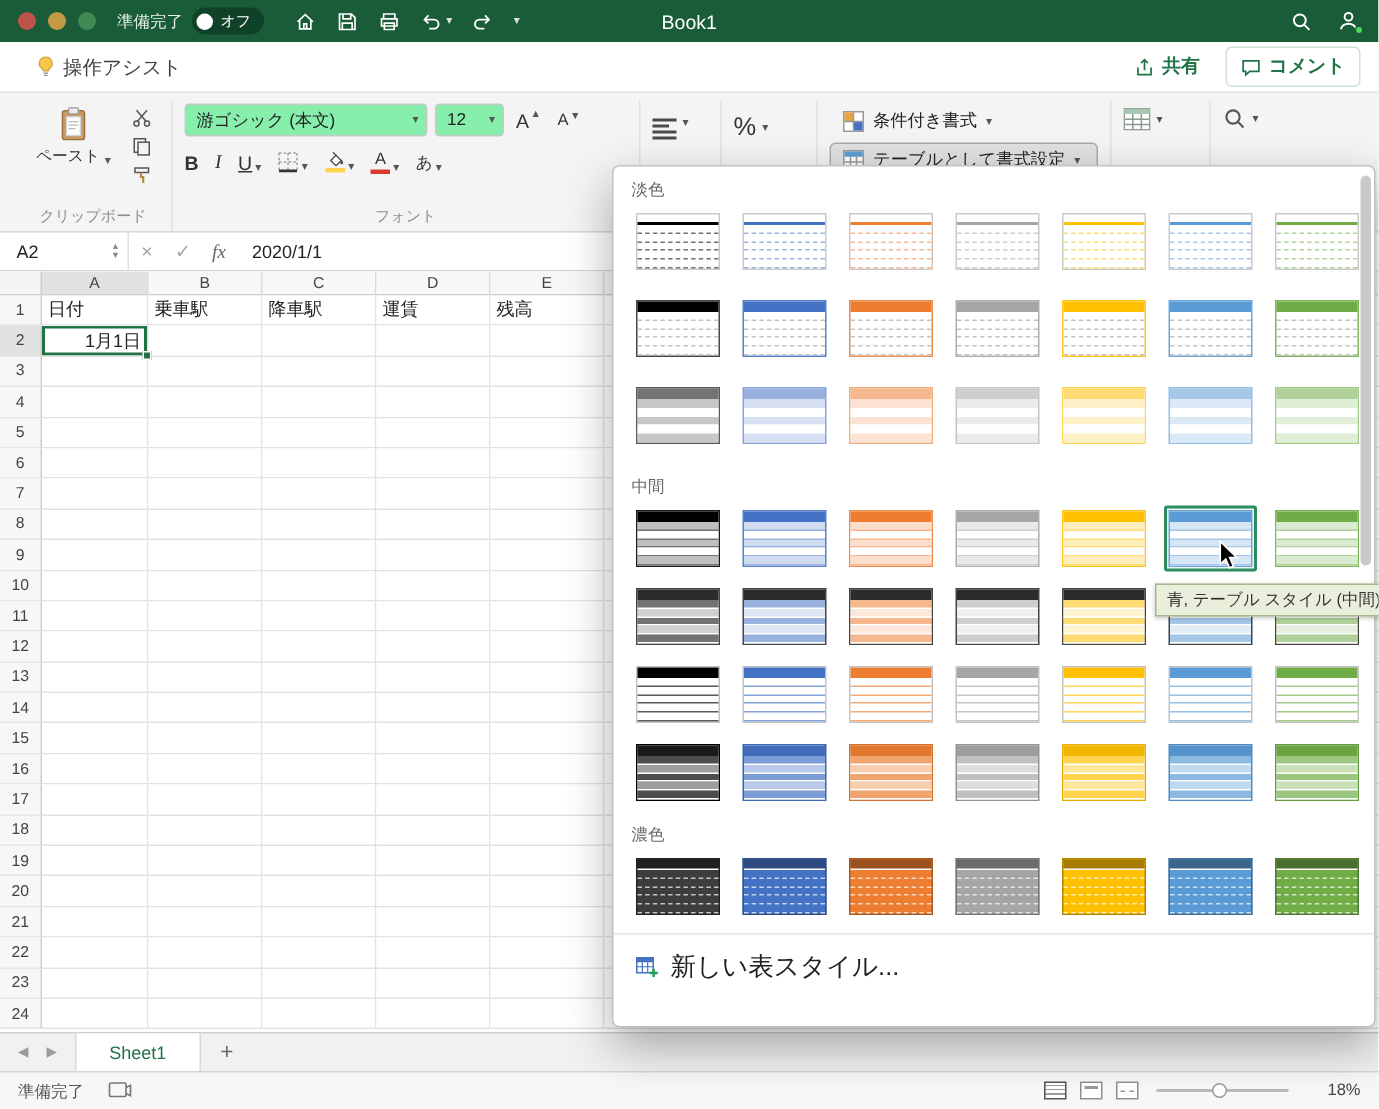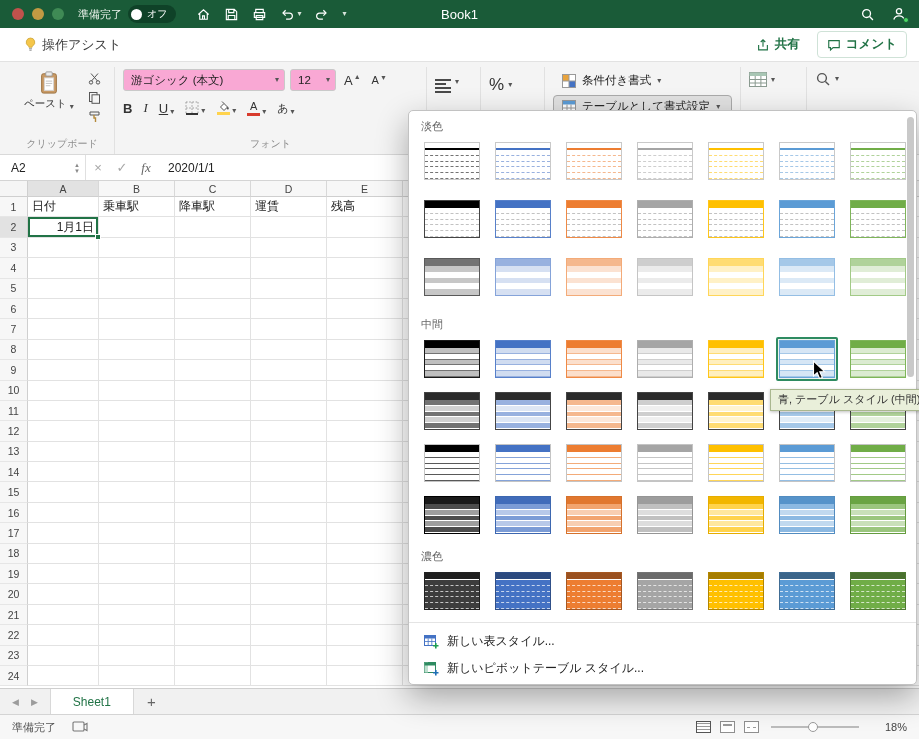--- a/index.html
+++ b/index.html
@@ -41,21 +41,21 @@
   
   .ribbon { height:93px; background:#f4f4f4; border-bottom:1px solid #d9d9d9; display:flex; padding:5px 4px 0 10px; flex:0 0 auto; position:relative; }
   .rgroup { position:relative; padding:0 8px 16px; display:flex; flex-direction:column; flex:0 0 auto; }
   .rgroup + .rgroup { border-left:1px solid #e1e1e1; }
   .glabel { position:absolute; bottom:3px; left:0; right:0; text-align:center; font-size:10px; color:#8d8d8d; white-space:nowrap; }
   .clip-row { display:flex; gap:8px; }
   .paste-btn { display:flex; flex-direction:column; align-items:center; font-size:10.5px; color:#333; gap:2px; padding:3px 6px; }
   .paste-caret { display:flex; align-items:flex-end; gap:3px; }
   .clip-mini { display:flex; flex-direction:column; gap:6px; padding-top:5px; }
   .font-row1 { display:flex; gap:5px; align-items:center; margin-top:2px; }
-  .combo { background:#f9a8d4; border:1px solid #c9c9c9; border-radius:3px; height:22px; display:flex; align-items:center; padding:0 5px 0 7px; font-size:11.5px; color:#222; justify-content:space-between; }
+  .combo { background:#86efac; border:1px solid #c9c9c9; border-radius:3px; height:22px; display:flex; align-items:center; padding:0 5px 0 7px; font-size:11.5px; color:#222; justify-content:space-between; }
   .font-name { width:162px; }
   .font-size { width:46px; }
   .abtn { display:flex; align-items:flex-start; padding:0 3px; color:#333; font-size:13px; gap:1px; }
   .abtn .mini { font-size:7px; color:#555; }
   .font-row2 { display:flex; align-items:center; gap:11px; margin-top:9px; font-size:13px; color:#333; }
   .fmt { display:flex; align-items:flex-end; gap:2px; }
   .fmt .b { font-weight:bold; }
   .fmt .i { font-style:italic; font-family:"Liberation Serif",serif; }
   .fmt .u { text-decoration:underline; }
   .colorbtn { display:flex; flex-direction:column; align-items:center; line-height:1; gap:1px; }
@@ -114,21 +114,21 @@
   .thumb-row { display:flex; gap:9px; padding:2px 12px 6px; }
   .thumb-row.loose { padding-bottom:12px; }
   .thumb-wrap { padding:1px; border:2px solid transparent; border-radius:2px; position:relative; }
   .thumb-wrap.sel { border-color:#2e8b61; background:#edf4ef; }
   .thumb { width:56px; height:38px; display:flex; flex-direction:column; background:#fff; }
   .t-hd { height:7px; flex:0 0 auto; }
   .t-rw { flex:1; }
   .gal-scroll { position:absolute; right:2px; top:4px; bottom:4px; width:8px; }
   .gs-thumb { position:absolute; top:2px; right:0; width:7px; height:46%; background:#c9c9c9; border-radius:4px; }
   .gal-menu { border-top:1px solid #e4e4e4; margin-top:3px; padding:5px 8px 0; }
-  .menu-item { display:flex; align-items:center; gap:8px; font-size:12px; color:#222; padding:5px 7px; border-radius:3px; }
+  .menu-item { display:flex; align-items:center; gap:8px; font-size:17px; color:#222; padding:5px 7px; border-radius:3px; }
   .tooltipbox { position:absolute; left:-8px; top:50px; background:#e9efda; border:1px solid #a9b78f; color:#333; font-size:11px; padding:2px 7px 3px; white-space:nowrap; z-index:40; box-shadow:0 1px 3px rgba(0,0,0,.25); }
   .cursor { position:absolute; left:34px; top:21px; z-index:50; }
 </style>
 </head>
 <body>
 
 <div class="titlebar">
   <div class="lights">
     <div class="light r"></div>
     <div class="light y"></div>
@@ -1394,31 +1394,20 @@
         <span class="mi-icon">
           <svg width="15" height="15" viewBox="0 0 15 15">
             <rect x=".5" y="1.5" width="11" height="10" fill="#fff" stroke="#4472c4"></rect>
             <rect x=".5" y="1.5" width="11" height="3" fill="#4472c4"></rect>
             <path d="M.5 7.5 H11.5 M4.2 4.5 V11.5 M7.8 4.5 V11.5" stroke="#4472c4" stroke-width=".8"></path>
             <path d="M11.8 9 V14.4 M9.1 11.7 H14.5" stroke="#1e9e51" stroke-width="1.6"></path>
           </svg>
         </span>
         <span>新しい表スタイル...</span>
       </div>
-      <div class="menu-item">
-        <span class="mi-icon">
-          <svg width="15" height="15" viewBox="0 0 15 15">
-            <rect x=".5" y="1.5" width="11" height="10" fill="#fff" stroke="#2e8b61"></rect>
-            <rect x=".5" y="1.5" width="3.5" height="10" fill="#bfe0cf"></rect>
-            <rect x=".5" y="1.5" width="11" height="3" fill="#2e8b61"></rect>
-            <path d="M11.8 9 V14.4 M9.1 11.7 H14.5" stroke="#1e6fb4" stroke-width="1.6"></path>
-          </svg>
-        </span>
-        <span>新しいピボットテーブル スタイル...</span>
-      </div>
     </div>
   <div class="gal-scroll">
       <div class="gs-thumb"></div>
     </div>
 </div>
 
 <div class="sheetbar">
   <div class="sheet-nav">
     <span>◀</span>
     <span>▶</span>

